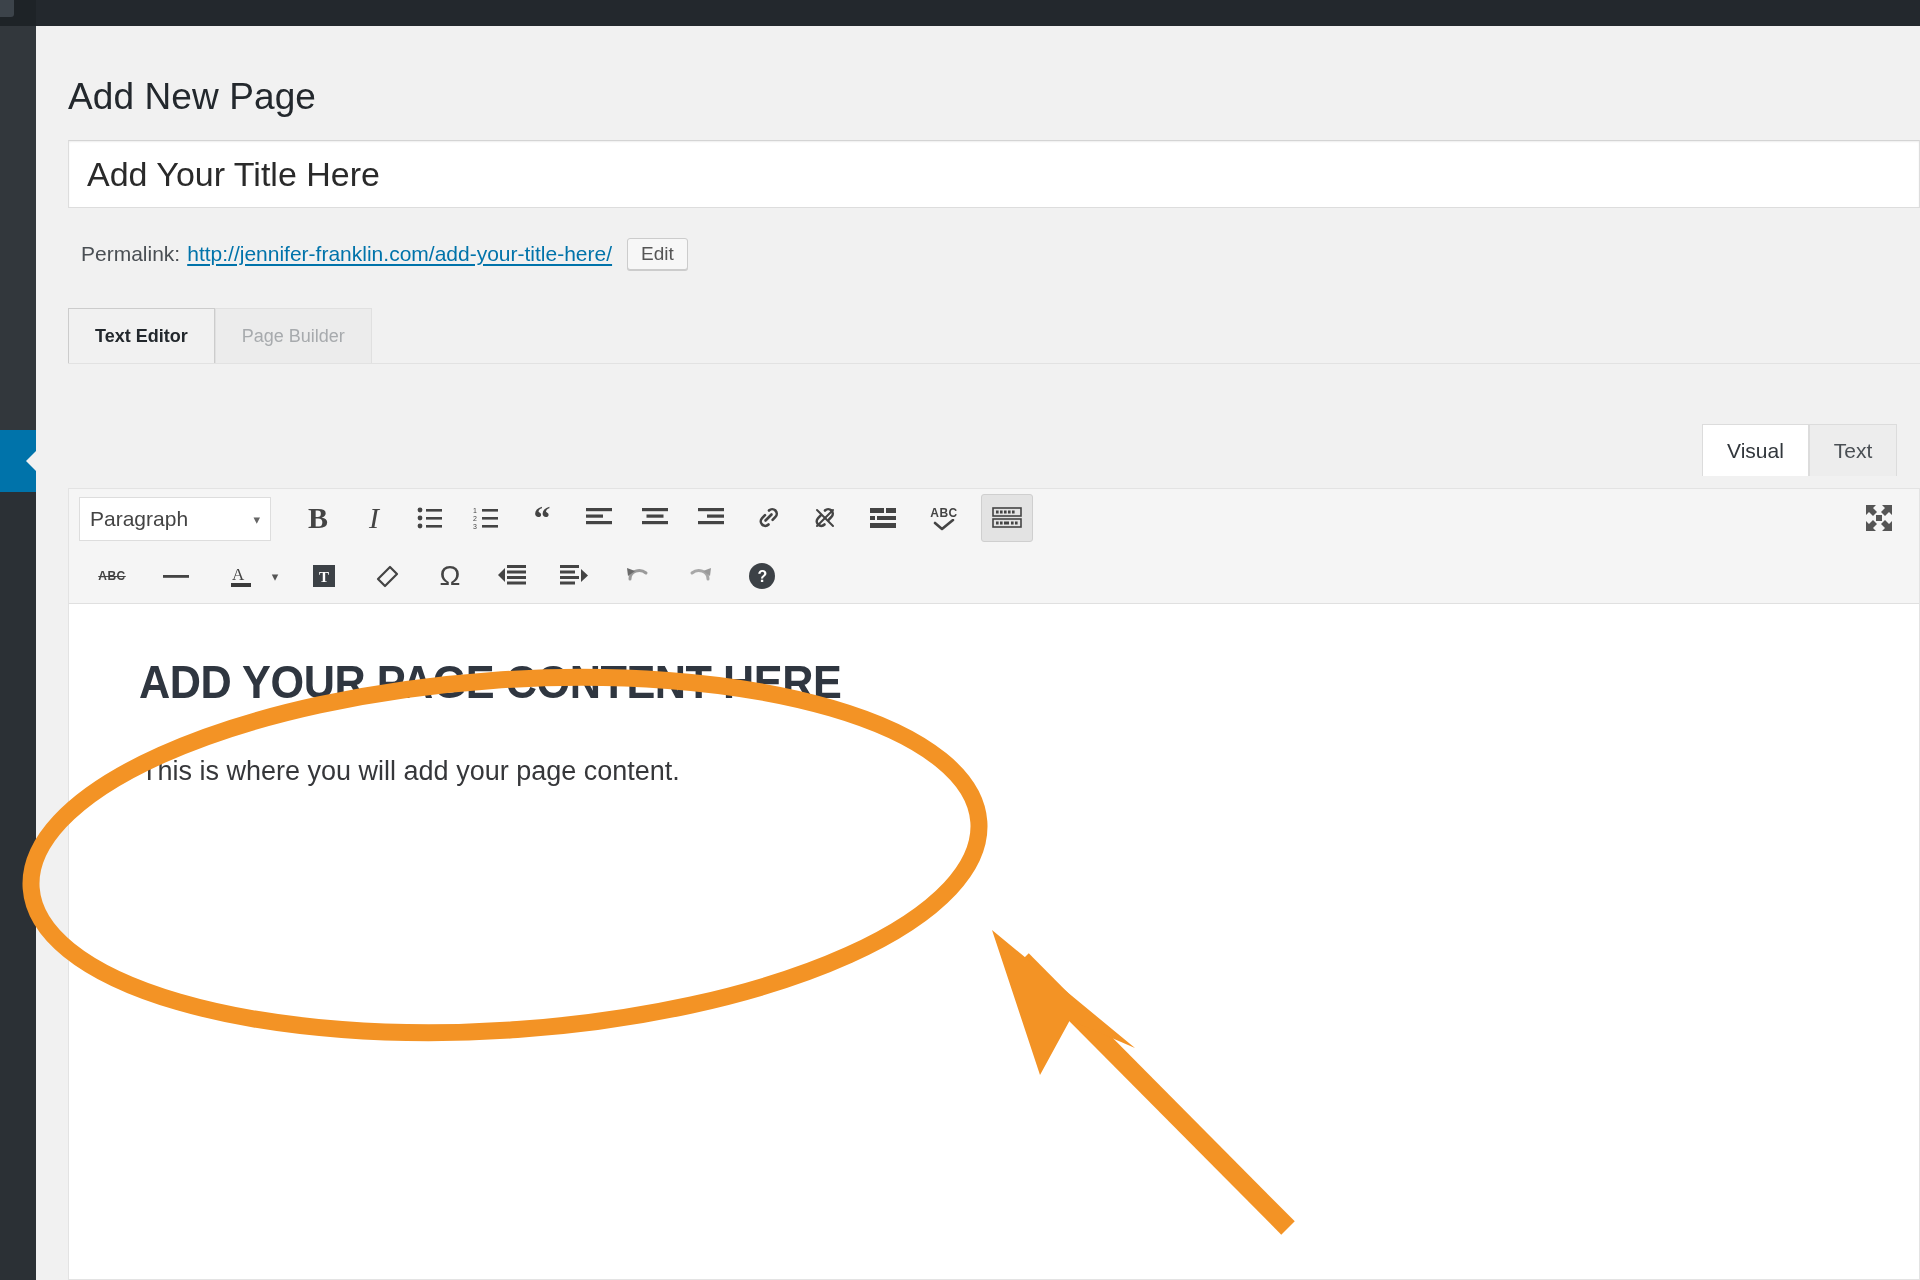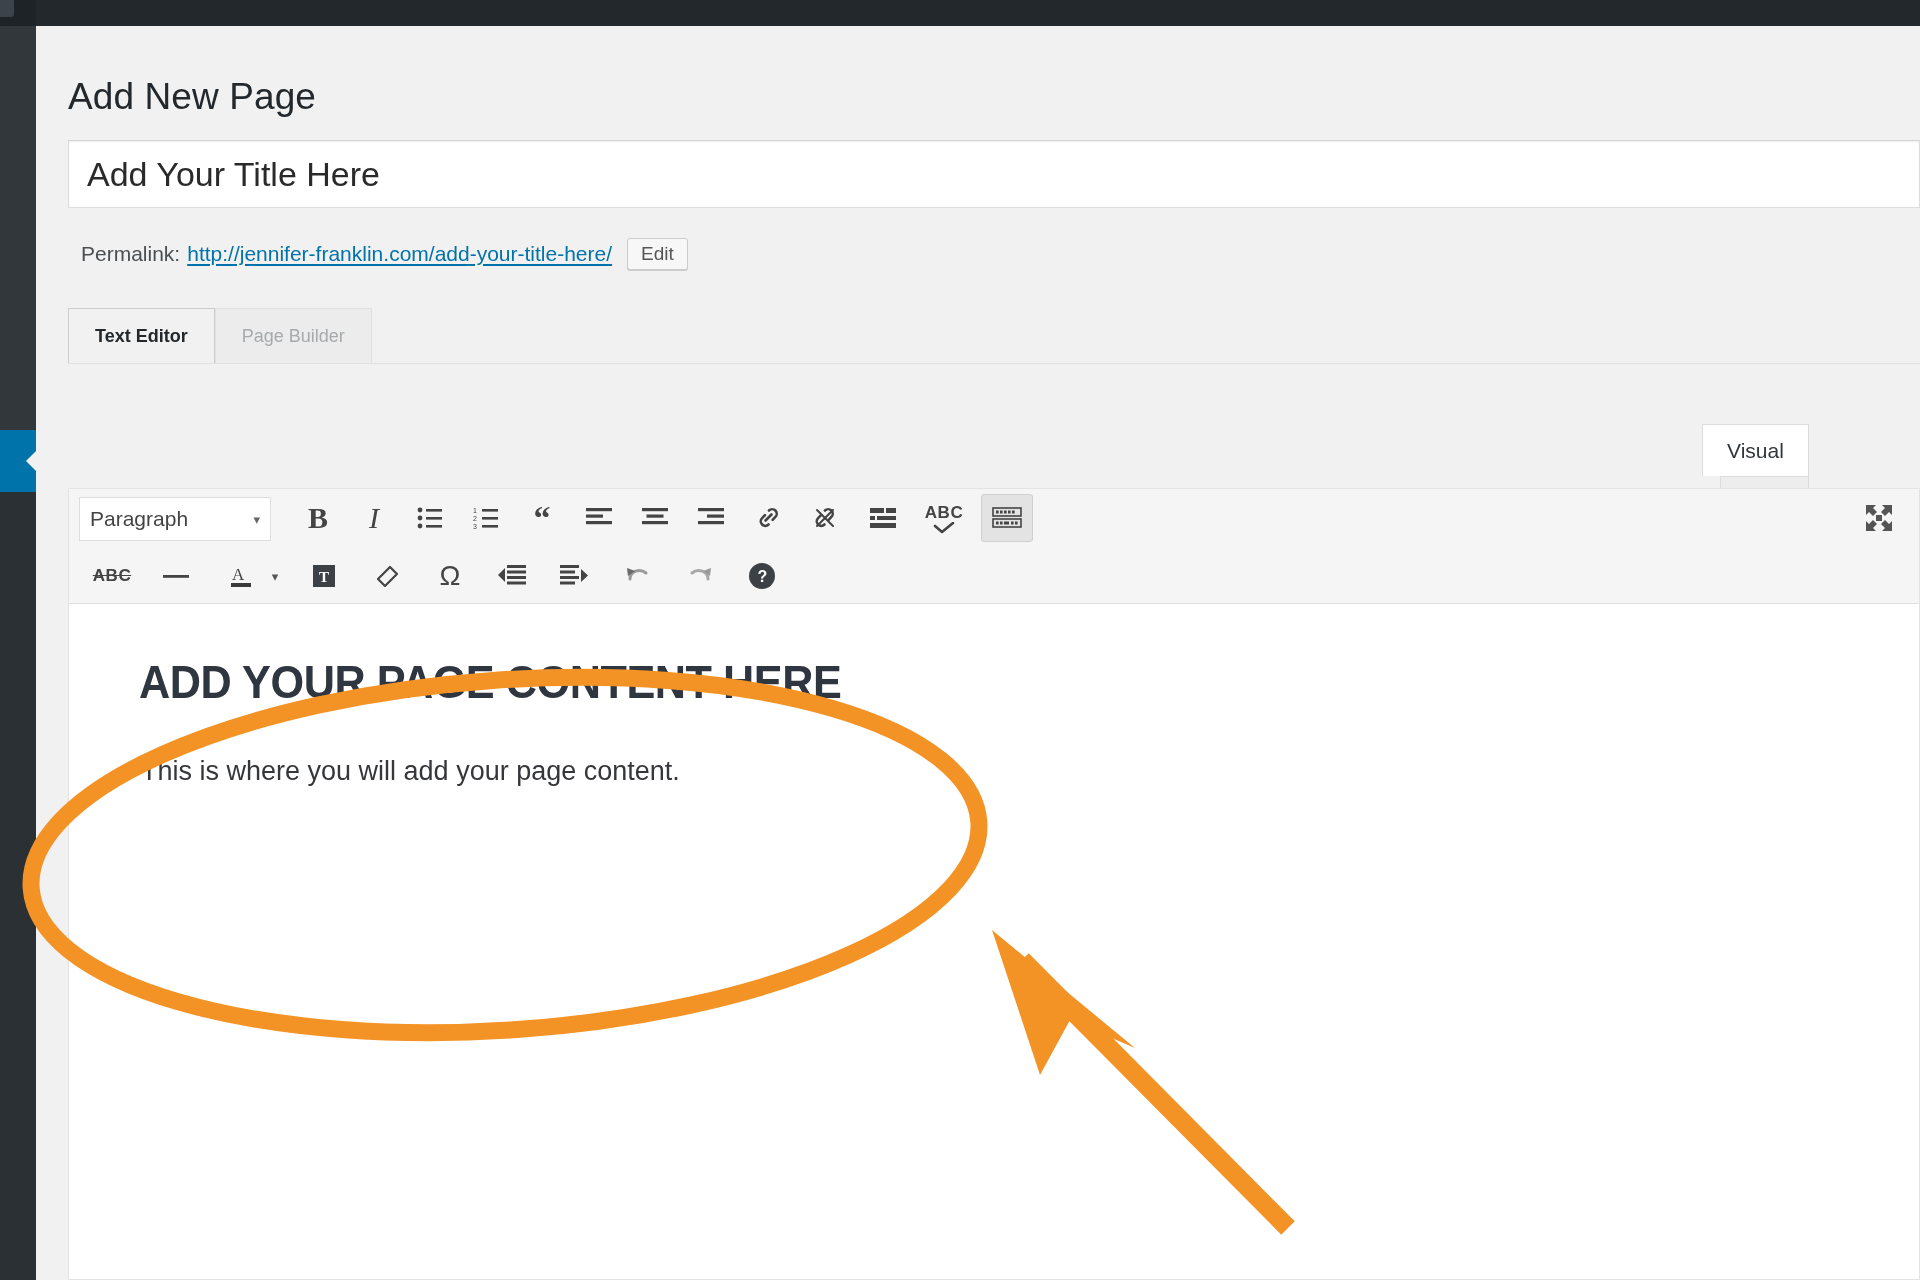--- a/index.html
+++ b/index.html
@@ -280,21 +280,21 @@
   .fmt-select .caret {
     margin-left: auto;
     font-size: 13px;
     color: #666;
   }
 
   .g-bold { font-family: "Liberation Serif", serif; font-weight: 700; font-size: 30px; }
   .g-ital { font-family: "Liberation Serif", serif; font-style: italic; font-size: 30px; }
   .g-quote { font-family: "Liberation Serif", serif; font-weight: 700; font-size: 34px; line-height: .6; }
   .g-omega { font-size: 28px; }
-  .g-abc-strike { font-size: 17px; font-weight: 700; text-decoration: line-through; letter-spacing: .5px; text-align: center; }
+  .g-abc-strike { font-size: 12px; font-weight: 700; text-decoration: line-through; letter-spacing: .5px; text-align: center; }
 
   svg.ic { display: block; }
 
   .fullscreen-btn { position: absolute; right: 18px; top: 8px; }
 
   
   .mce-canvas {
     position: absolute;
     left: 32px; top: 578px;
     width: 1852px; height: 676px;
@@ -357,21 +357,21 @@
       <button class="edit-btn">Edit</button>
     </div>
 
     <div class="mode-tabs-rule"></div>
     <div class="mode-tabs">
       <div class="mode-tab active">Text Editor</div>
       <div class="mode-tab inactive">Page Builder</div>
     </div>
 
 
-    <div class="editor-tabs" style="left:1666px;flex-direction:column;">
+    <div class="editor-tabs" style="left:1666px;">
       <div class="etab active">Visual</div>
       <div class="etab inactive">Text</div>
     </div>
 
     <div class="mce-toolbar">
 
       <div class="tb-row r1">
 
         <div class="fmt-select">
           <span>Paragraph</span>

